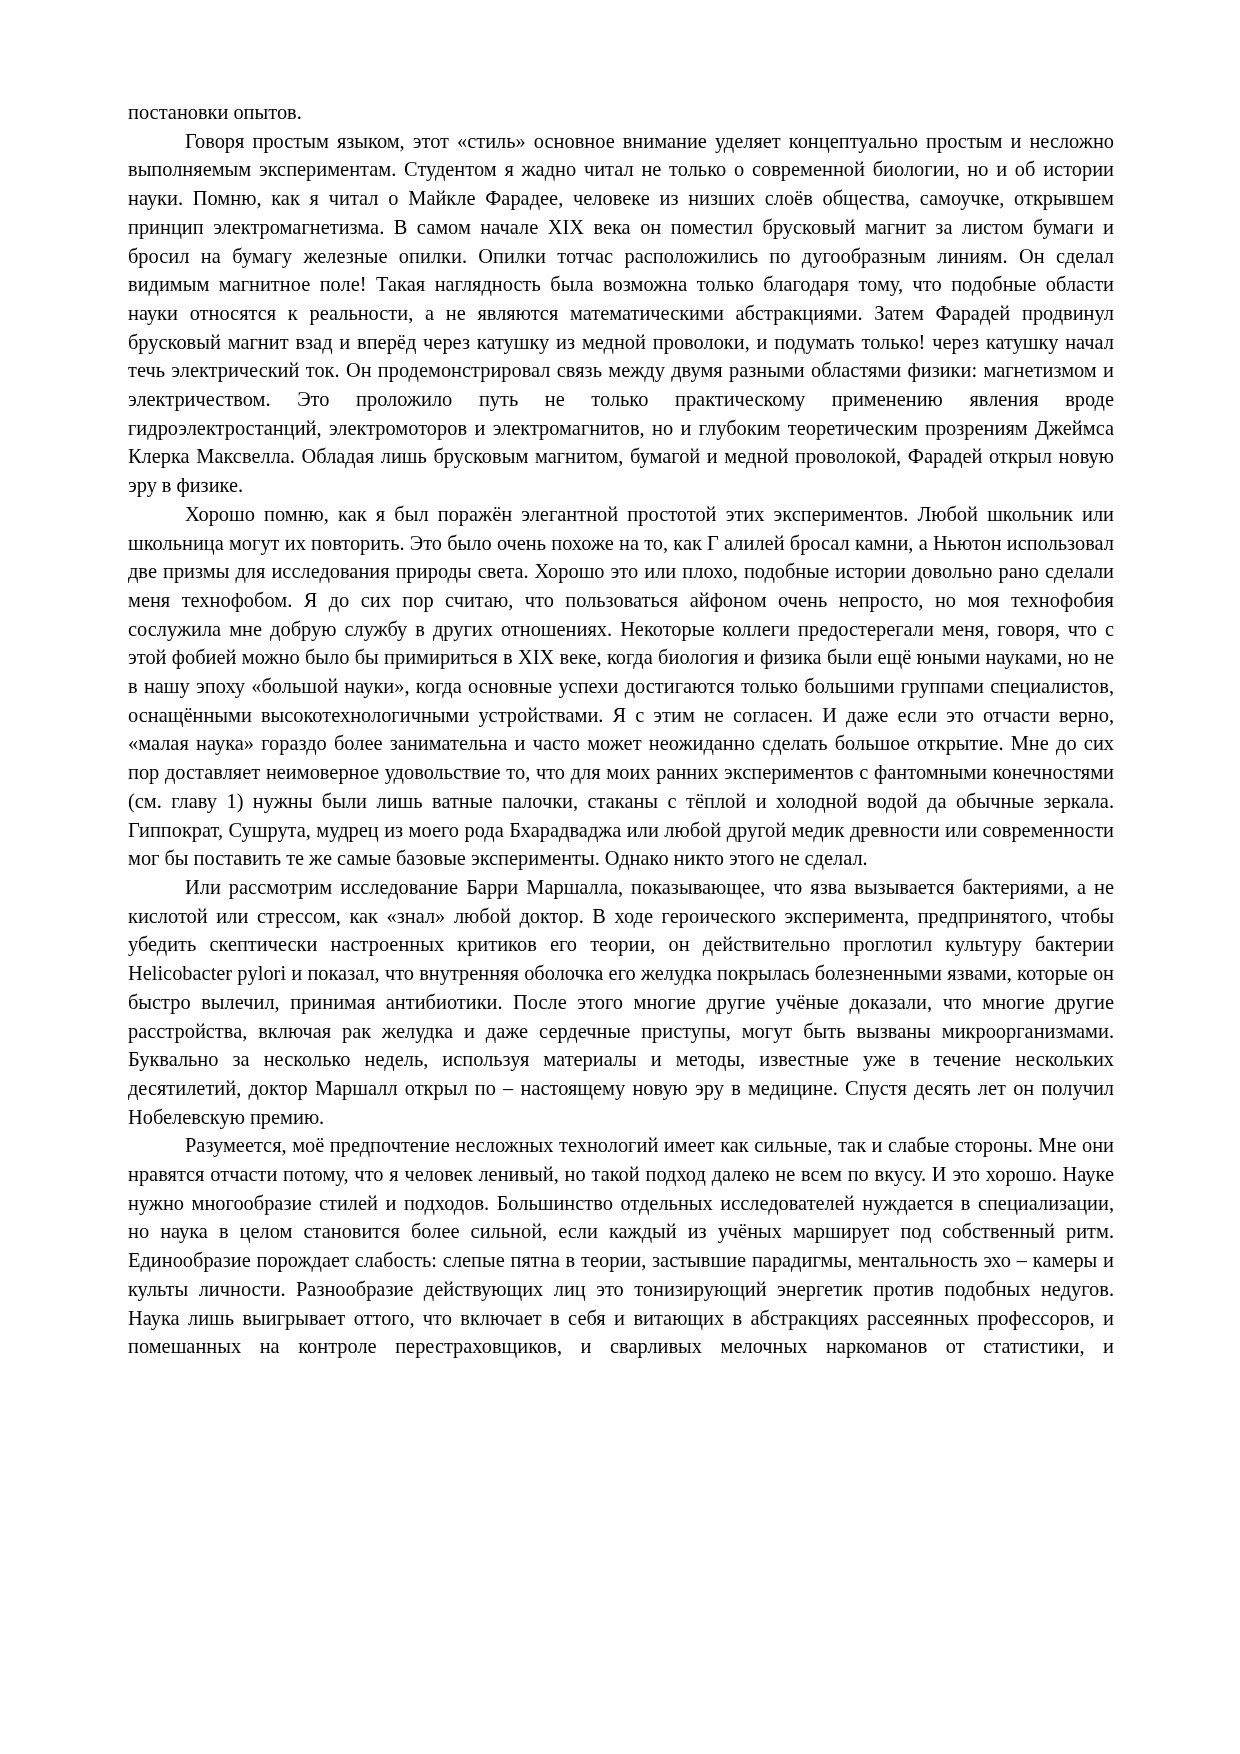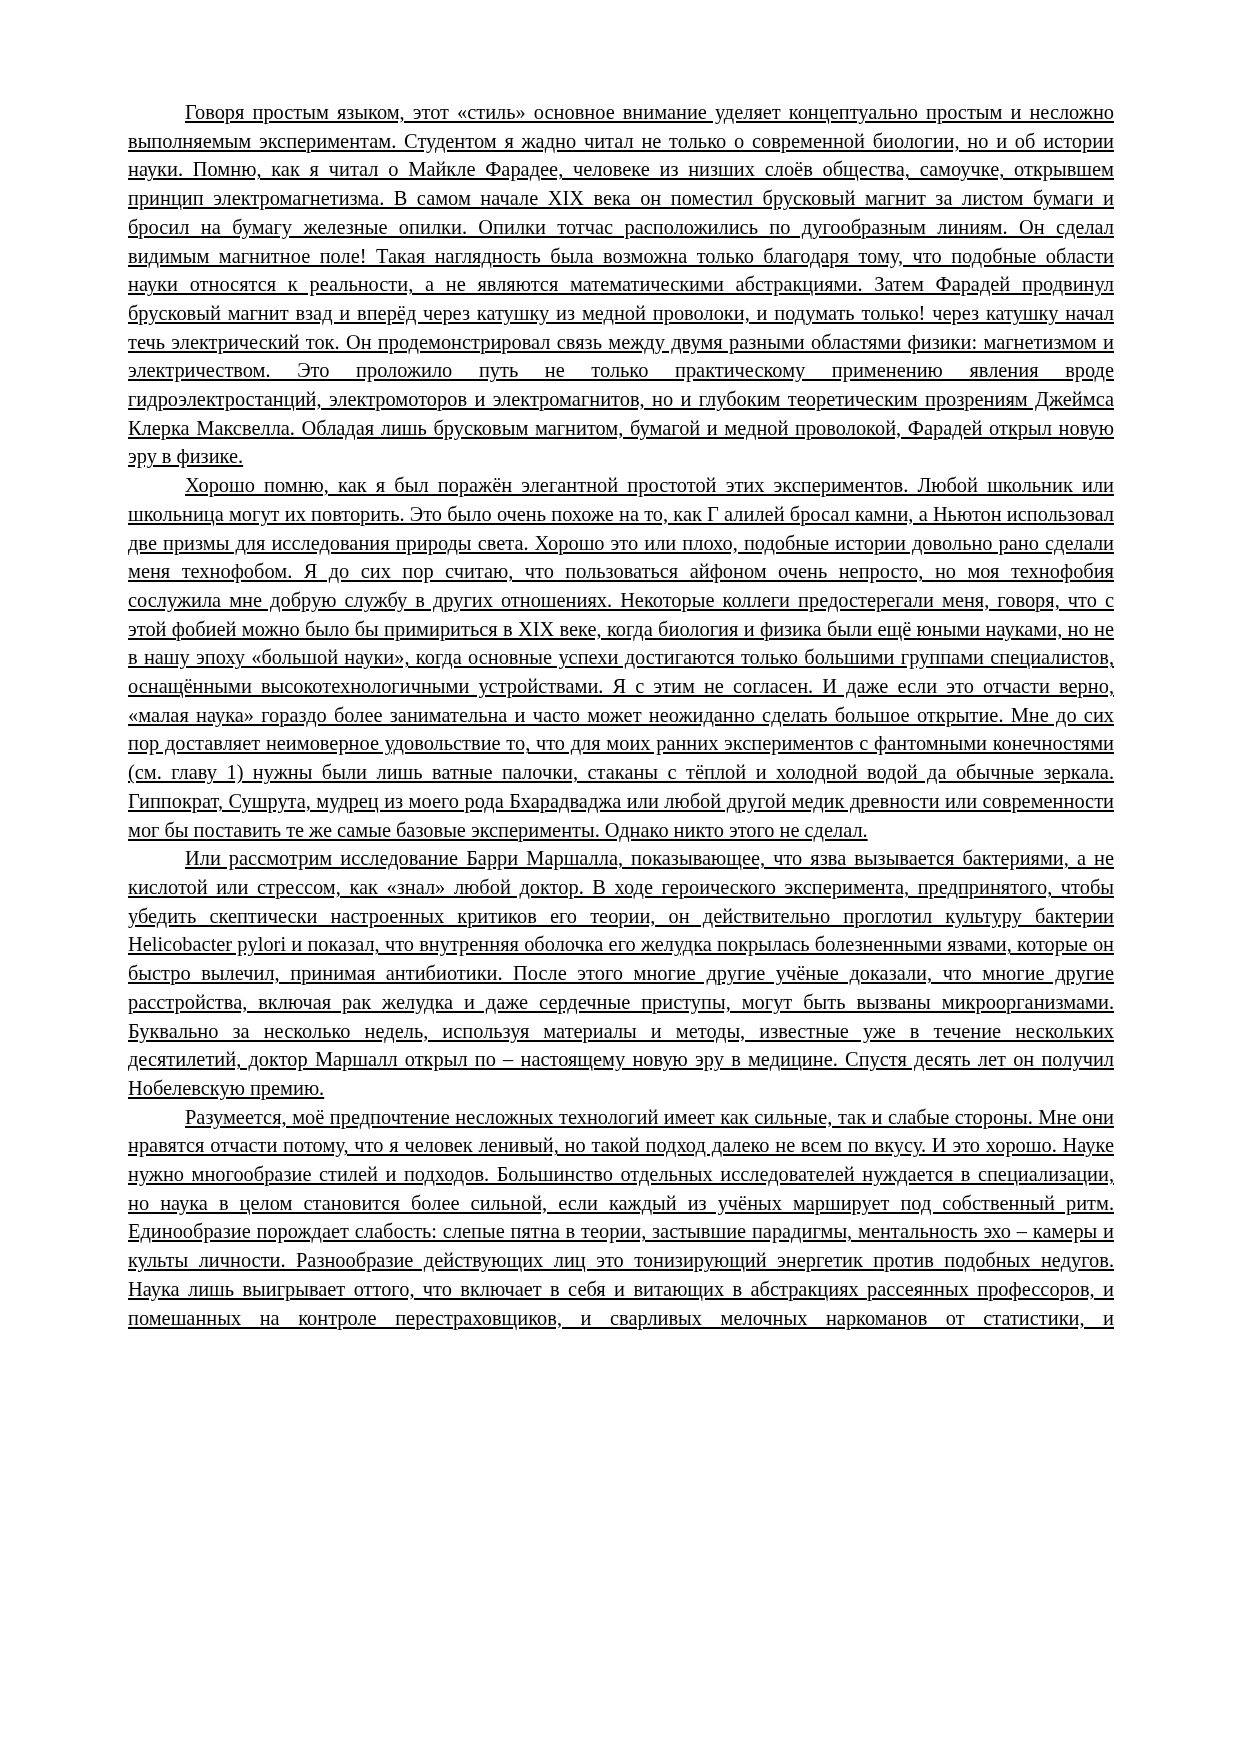--- a/index.html
+++ b/index.html
@@ -28,36 +28,36 @@
     color: #000000;
     text-align: justify;
     text-justify: inter-word;
     margin: 0;
     -webkit-hyphens: none;
     hyphens: none;
     word-spacing: -0.1px;
   }
   .para.indent {
     text-indent: 57px;
-    text-decoration: underline;
   }
   .para.cont {
     text-indent: 0;
   }
   
   .para.full-justify {
     text-align-last: justify;
   }
 </style>
 </head>
 <body>
 
 <div class="page">
   <div class="text-column">
 
+    <p class="para cont">постановки опытов.</p>
 
     <p class="para indent">Говоря простым языком, этот «стиль» основное внимание уделяет концептуально простым и несложно выполняемым экспериментам. Студентом я жадно читал не только о современной биологии, но и об истории науки. Помню, как я читал о Майкле Фарадее, человеке из низших слоёв общества, самоучке, открывшем принцип электромагнетизма. В самом начале XIX века он поместил брусковый магнит за листом бумаги и бросил на бумагу железные опилки. Опилки тотчас расположились по дугообразным линиям. Он сделал видимым магнитное поле! Такая наглядность была возможна только благодаря тому, что подобные области науки относятся к реальности, а не являются математическими абстракциями. Затем Фарадей продвинул брусковый магнит взад и вперёд через катушку из медной проволоки, и подумать только! через катушку начал течь электрический ток. Он продемонстрировал связь между двумя разными областями физики: магнетизмом и электричеством. Это проложило путь не только практическому применению явления вроде гидроэлектростанций, электромоторов и электромагнитов, но и глубоким теоретическим прозрениям Джеймса Клерка Максвелла. Обладая лишь брусковым магнитом, бумагой и медной проволокой, Фарадей открыл новую эру в физике.</p>
 
     <p class="para indent">Хорошо помню, как я был поражён элегантной простотой этих экспериментов. Любой школьник или школьница могут их повторить. Это было очень похоже на то, как Г алилей бросал камни, а Ньютон использовал две призмы для исследования природы света. Хорошо это или плохо, подобные истории довольно рано сделали меня технофобом. Я до сих пор считаю, что пользоваться айфоном очень непросто, но моя технофобия сослужила мне добрую службу в других отношениях. Некоторые коллеги предостерегали меня, говоря, что с этой фобией можно было бы примириться в XIX веке, когда биология и физика были ещё юными науками, но не в нашу эпоху «большой науки», когда основные успехи достигаются только большими группами специалистов, оснащёнными высокотехнологичными устройствами. Я с этим не согласен. И даже если это отчасти верно, «малая наука» гораздо более занимательна и часто может неожиданно сделать большое открытие. Мне до сих пор доставляет неимоверное удовольствие то, что для моих ранних экспериментов с фантомными конечностями (см. главу 1) нужны были лишь ватные палочки, стаканы с тёплой и холодной водой да обычные зеркала. Гиппократ, Сушрута, мудрец из моего рода Бхарадваджа или любой другой медик древности или современности мог бы поставить те же самые базовые эксперименты. Однако никто этого не сделал.</p>
 
     <p class="para indent">Или рассмотрим исследование Барри Маршалла, показывающее, что язва вызывается бактериями, а не кислотой или стрессом, как «знал» любой доктор. В ходе героического эксперимента, предпринятого, чтобы убедить скептически настроенных критиков его теории, он действительно проглотил культуру бактерии Helicobacter pylori и показал, что внутренняя оболочка его желудка покрылась болезненными язвами, которые он быстро вылечил, принимая антибиотики. После этого многие другие учёные доказали, что многие другие расстройства, включая рак желудка и даже сердечные приступы, могут быть вызваны микроорганизмами. Буквально за несколько недель, используя материалы и методы, известные уже в течение нескольких десятилетий, доктор Маршалл открыл по – настоящему новую эру в медицине. Спустя десять лет он получил Нобелевскую премию.</p>
 
     <p class="para indent full-justify">Разумеется, моё предпочтение несложных технологий имеет как сильные, так и слабые стороны. Мне они нравятся отчасти потому, что я человек ленивый, но такой подход далеко не всем по вкусу. И это хорошо. Науке нужно многообразие стилей и подходов. Большинство отдельных исследователей нуждается в специализации, но наука в целом становится более сильной, если каждый из учёных марширует под собственный ритм. Единообразие порождает слабость: слепые пятна в теории, застывшие парадигмы, ментальность эхо – камеры и культы личности. Разнообразие действующих лиц это тонизирующий энергетик против подобных недугов. Наука лишь выигрывает оттого, что включает в себя и витающих в абстракциях рассеянных профессоров, и помешанных на контроле перестраховщиков, и сварливых мелочных наркоманов от статистики, и</p>
 
   </div>

